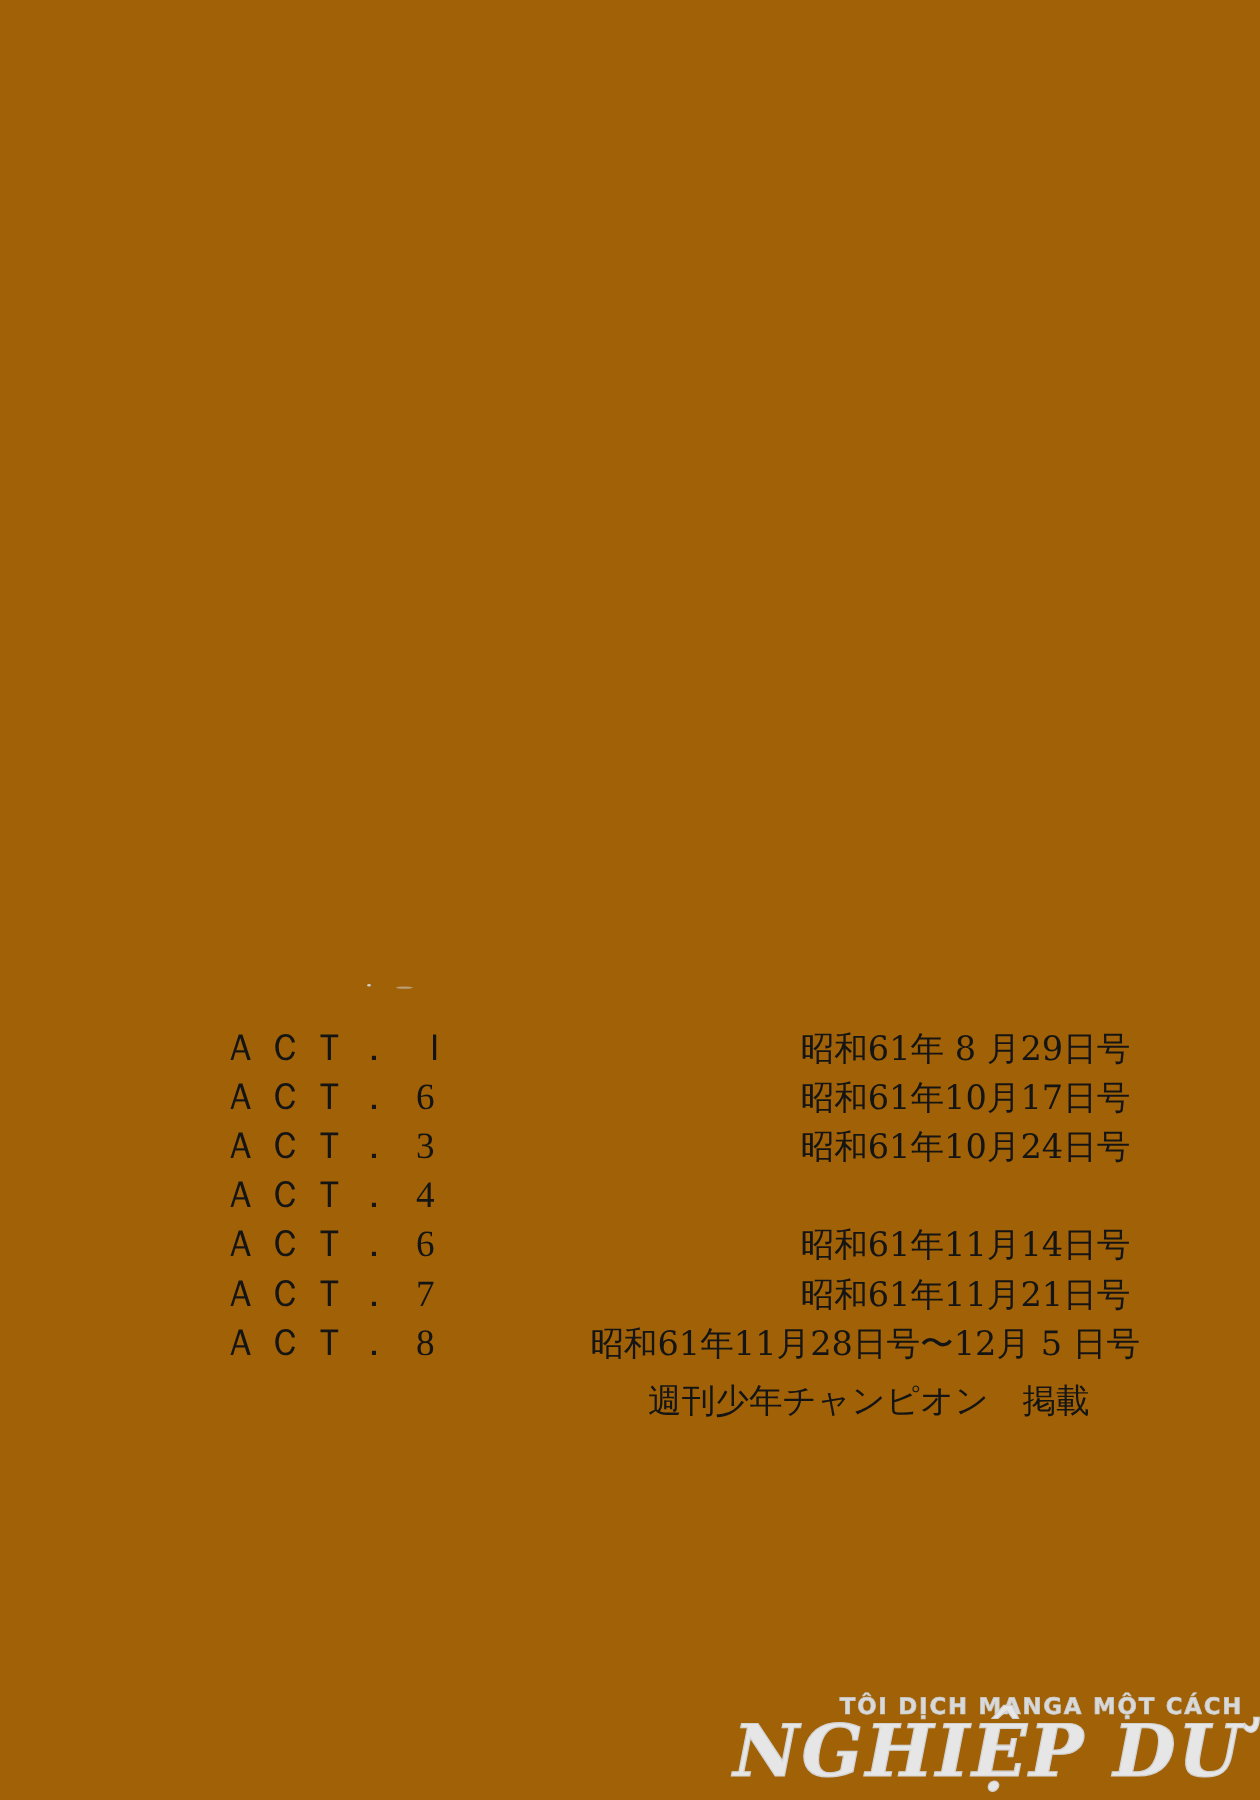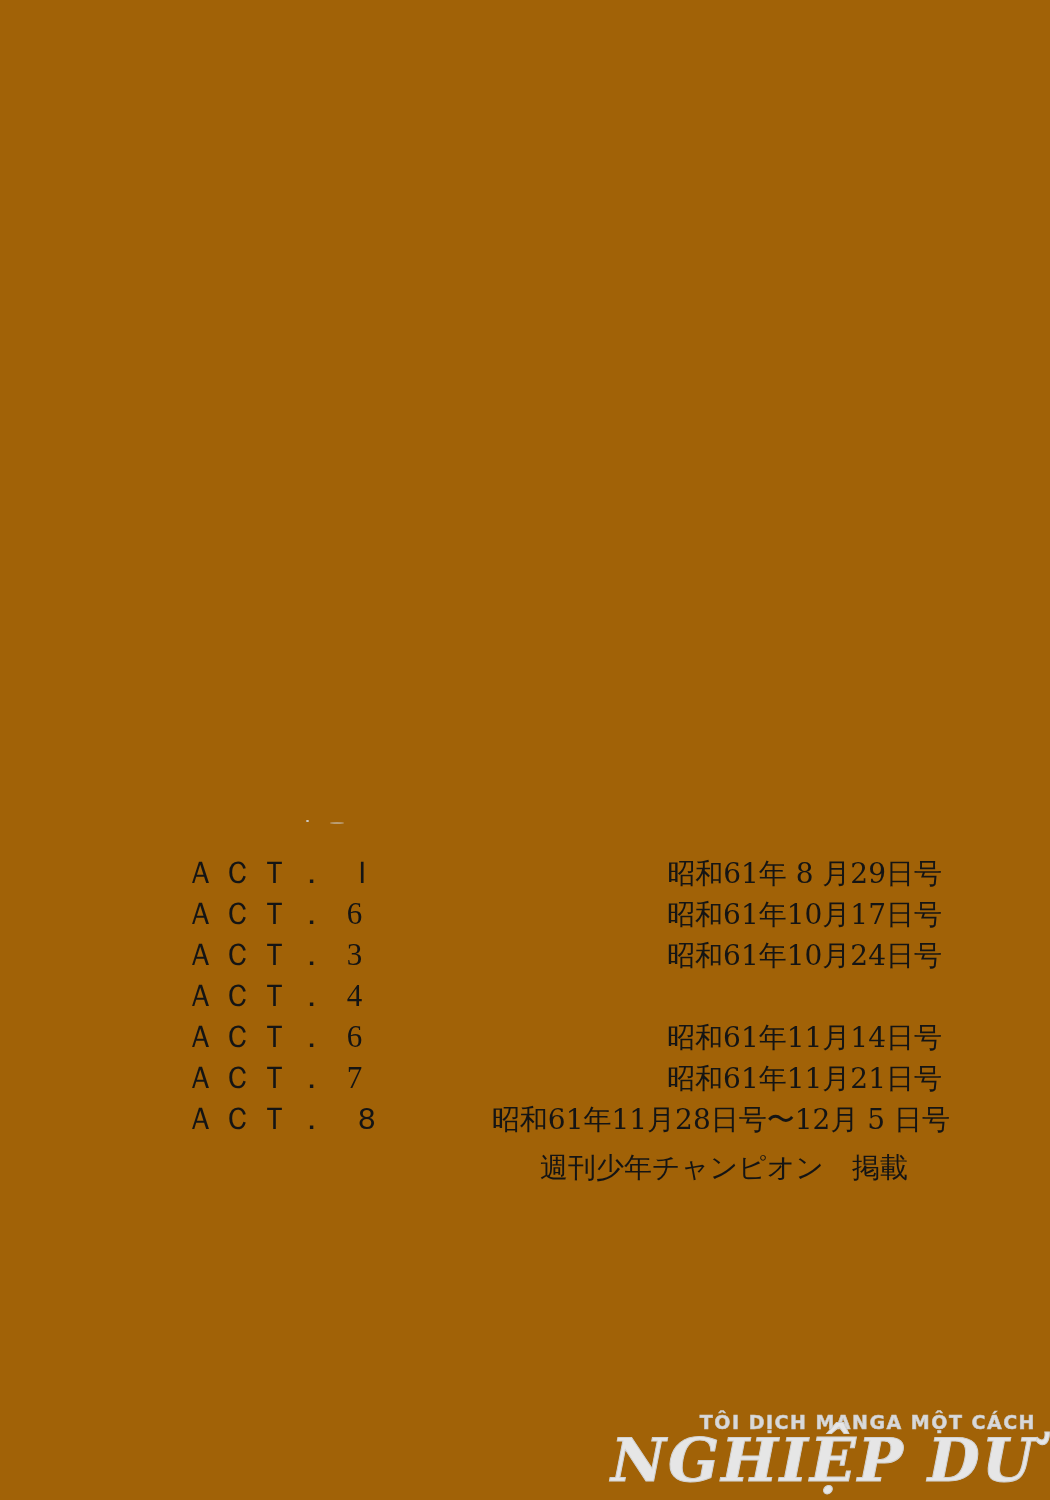--- a/index.html
+++ b/index.html
@@ -63,21 +63,20 @@
     white-space: nowrap;
     color: #141414;
     text-align: right;
     padding-right: 108px;
     box-sizing: border-box;
     letter-spacing: 0px;
   }
 
   .row.wide .act {
     width: 370px;
-    font-family: Liberation Mono, monospace;
   }
   .row.wide .date {
     padding-right: 100px;
   }
 
   .magazine {
     margin-top: 10px;
     text-align: right;
     padding-right: 142px;
     font-family: "DejaVu Serif", serif;

